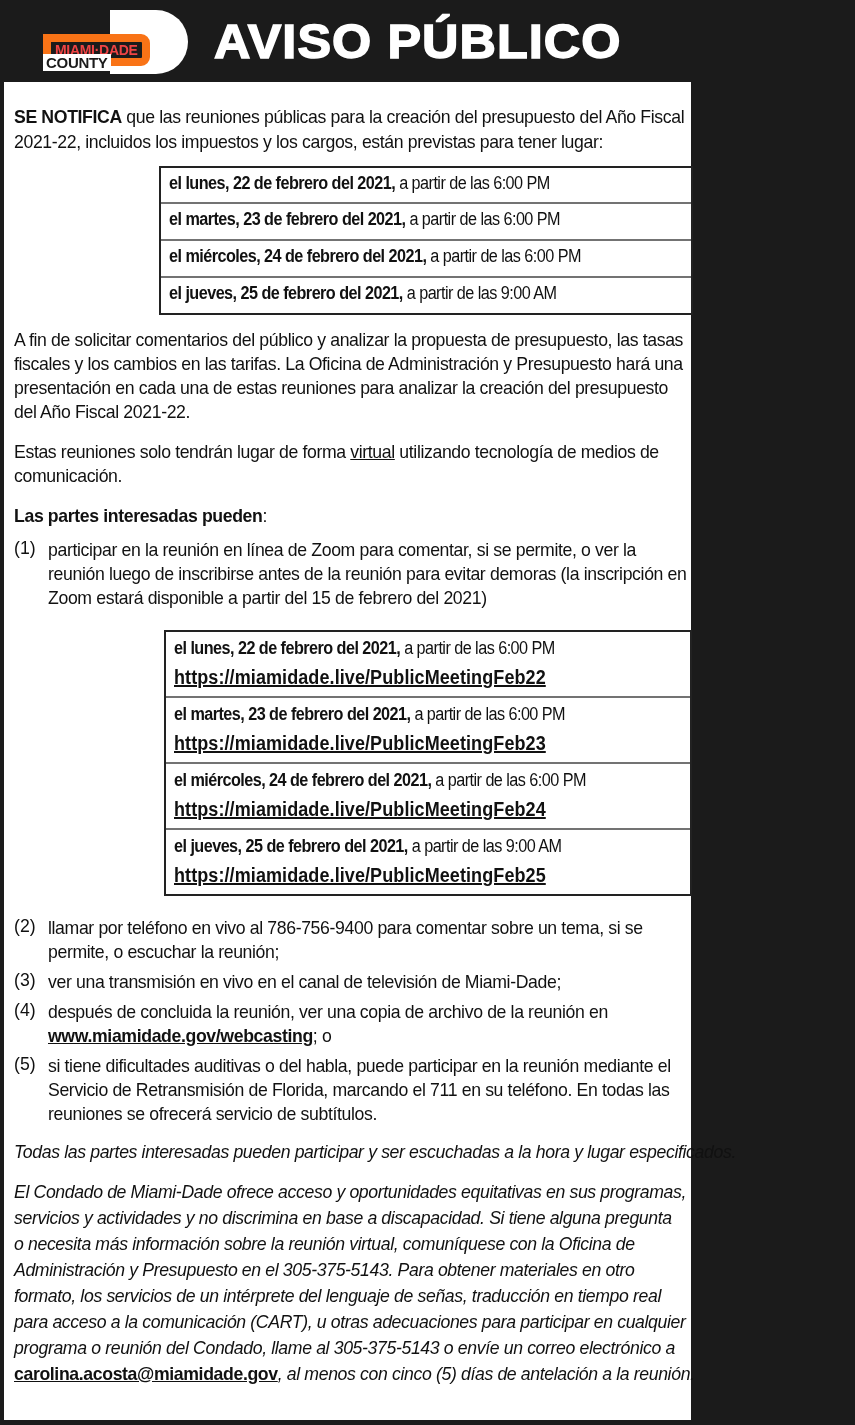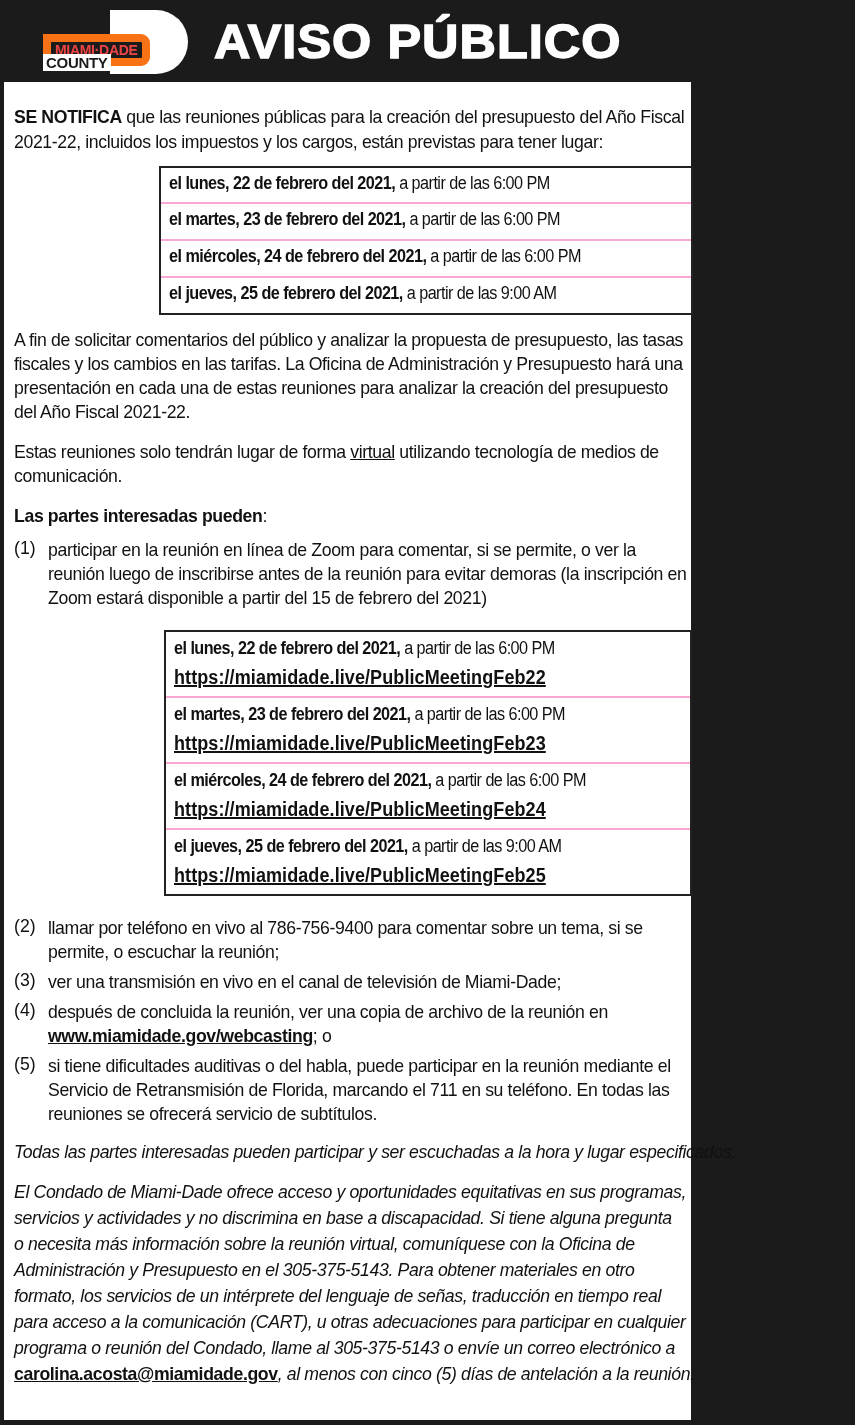--- a/index.html
+++ b/index.html
@@ -10,21 +10,21 @@
   .logo .d-shape { position: absolute; left: 70px; top: 0; width: 78px; height: 64px; background: #fff; border-radius: 0 34px 34px 0; }
   .logo .miami { position: absolute; left: 3px; top: 24px; height: 16px; padding: 0 4px; background: #1b1b1b; color: #ef4444; border: 8px solid #f97316; border-radius: 0 9px 9px 0; font-weight: bold; font-size: 14px; line-height: 16px; letter-spacing: -0.3px; font-family: "Liberation Sans", sans-serif; }
   .logo .county { position: absolute; left: 3px; top: 44px; height: 17px; padding: 0 3px; background: #fff; color: #1b1b1b; font-weight: bold; font-size: 15px; line-height: 17px; letter-spacing: -0.3px; }
   .title { position: absolute; left: 214px; top: 14px; color: #fff; font-family: "Liberation Sans", sans-serif; font-weight: 900; font-size: 48px; line-height: 56px; letter-spacing: 1px; -webkit-text-stroke: 1.5px #fff; transform: scaleX(1.05); transform-origin: left; }
   .content { position: absolute; left: 4px; top: 82px; width: 687px; height: 1338px; background: #fff; }
   .txt { position: absolute; left: 10px; width: 822px; font-size: 19px; line-height: 25px; letter-spacing: -0.4px; transform: scaleX(0.93); transform-origin: left; white-space: nowrap; }
   .b { font-weight: bold; }
   .u { text-decoration: underline; }
   .it { font-style: italic; }
   .box { position: absolute; border: 2px solid #222; background: #fff; }
-  .box .row { border-bottom: 2px solid #f9a8d4; position: relative; }
+  .box .row { border-bottom: 2px solid #737373; position: relative; }
   .box .row:last-child { border-bottom: none; }
   .row .line { position: absolute; left: 8px; font-size: 18px; letter-spacing: -0.6px; white-space: nowrap; transform: scaleX(0.9); transform-origin: left; }
   .row .link { font-weight: bold; text-decoration: underline; font-size: 20px; letter-spacing: 0.1px; }
   .num { position: absolute; left: 10px; font-size: 19px; transform: scaleX(0.93); transform-origin: left; }
   .item { position: absolute; left: 44px; font-size: 19px; line-height: 25px; letter-spacing: -0.4px; white-space: nowrap; transform: scaleX(0.93); transform-origin: left; }
 </style>
 </head>
 <body>
 
 <div class="page">

